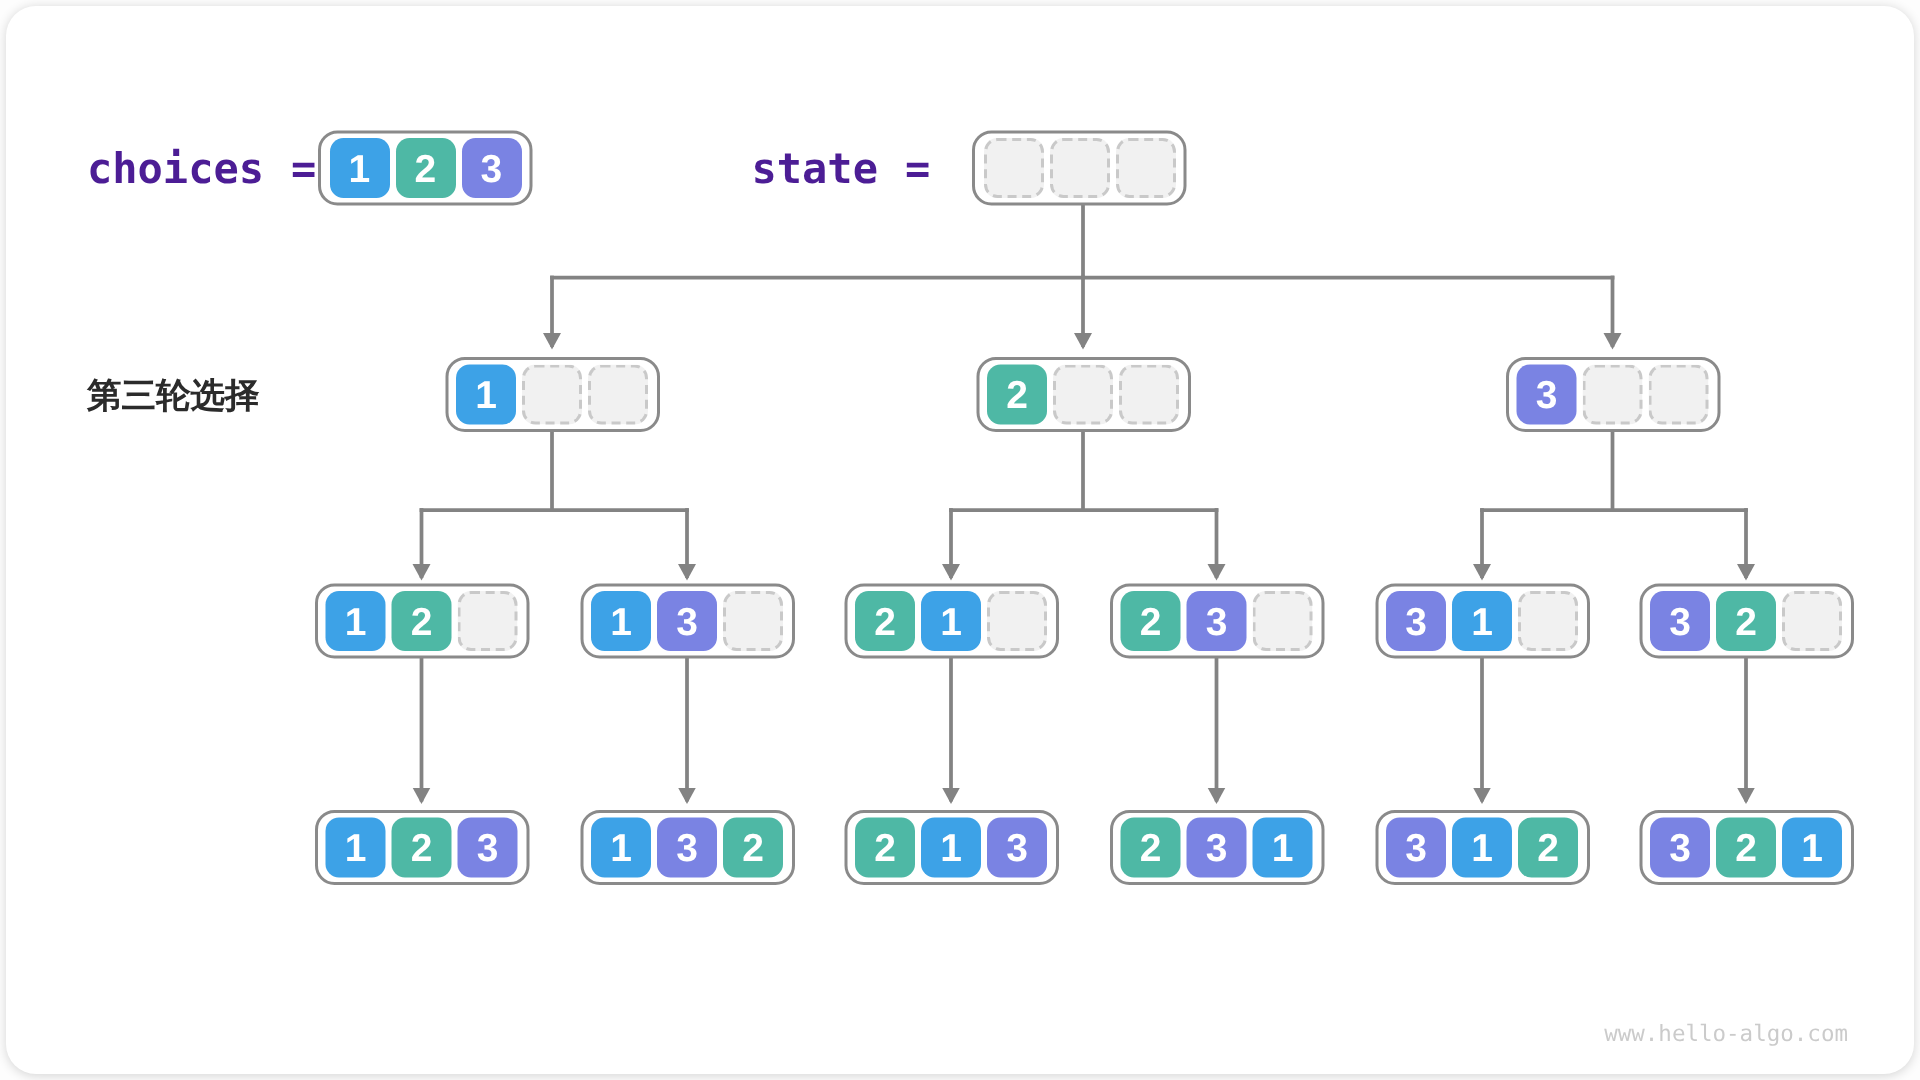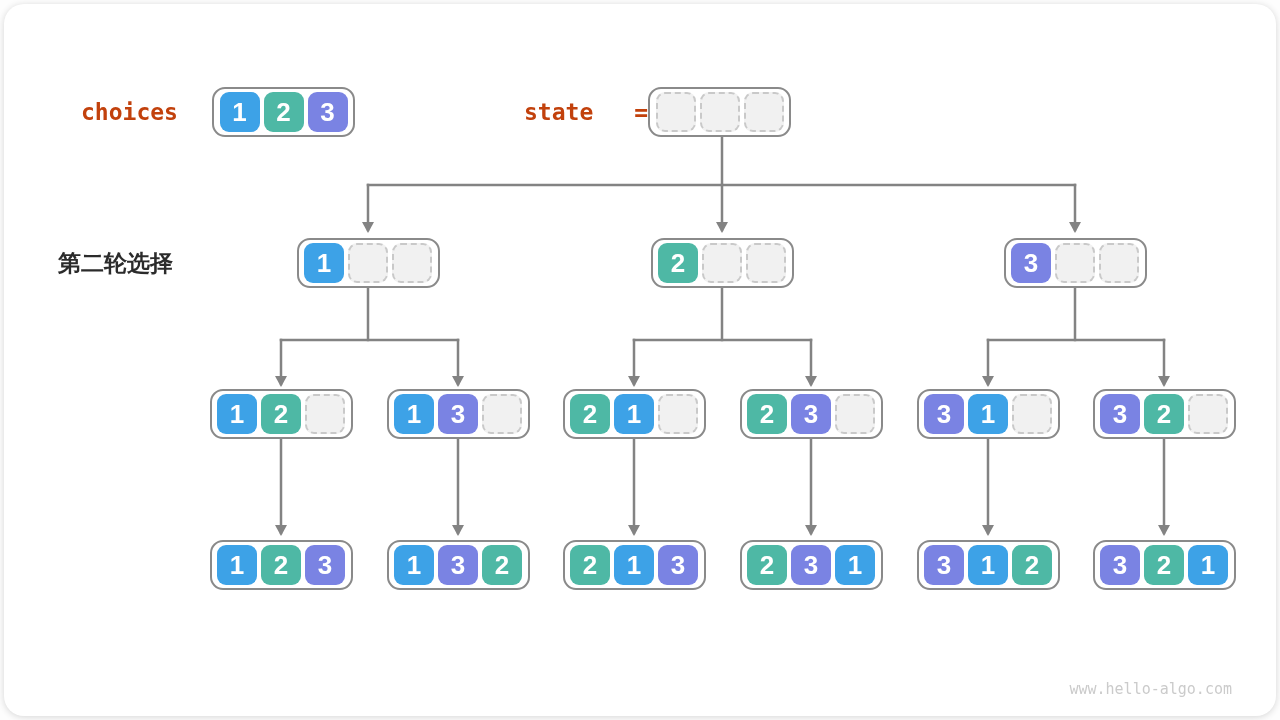--- a/index.html
+++ b/index.html
@@ -4,21 +4,21 @@
 <style>
   html,body{margin:0;padding:0;background:#fdfdfd;width:1280px;height:720px;overflow:hidden;
     font-family:"Liberation Sans", sans-serif;}
   .card{position:absolute;inset:4px;background:#ffffff;border-radius:20px;
     box-shadow:0 1px 7px rgba(0,0,0,.16);}
   .stage{position:absolute;left:0;top:0;width:1280px;height:720px;}
 
   #connectors{position:absolute;left:0;top:0;width:1280px;height:720px;}
   #connectors path{stroke:#838383;stroke-width:2.5;fill:none;stroke-linecap:square;}
 
-  .code{font-family:"DejaVu Sans Mono", monospace;font-weight:bold;color:#c2410c;font-size:23px;margin-left:23px;}
+  .code{font-family:"DejaVu Sans Mono", monospace;font-weight:bold;color:#4c1d95;font-size:28px;}
   .legend-label{position:absolute;top:87px;height:50px;display:flex;align-items:center;gap:18px;}
 
   .node{position:absolute;display:flex;align-items:center;gap:4px;
     padding:2px 5px;height:50px;width:143px;box-sizing:border-box;
     border:2.5px solid #8a8a8a;border-radius:13px;background:#ffffff;justify-content:center;}
   .slot{position:absolute;}
   .slot .node{position:static;}
   .cell{width:40px;height:40px;border-radius:9px;box-sizing:border-box;flex:0 0 auto;
     display:flex;align-items:center;justify-content:center;
     color:#ffffff;font-size:26px;font-weight:600;}
@@ -86,21 +86,21 @@
     <span class="code">=</span>
   </div>
   <div class="slot" id="state-slot" style="left:648px;top:87px">
       <div class="node">
         <div class="cell empty"></div>
         <div class="cell empty"></div>
         <div class="cell empty"></div>
       </div>
     </div>
 
-  <div class="row-label r1">第二轮选择</div>
+  <div class="row-label r1">第三轮选择</div>
 
   <div id="nodes-layer">
       <div class="node" style="left: 296.5px; top: 238px; position: absolute;">
         <div class="cell" style="background: rgb(61, 162, 231);">1</div>
         <div class="cell empty"></div>
         <div class="cell empty"></div>
       </div>
       <div class="node" style="left: 650.5px; top: 238px; position: absolute;">
         <div class="cell" style="background: rgb(78, 184, 165);">2</div>
         <div class="cell empty"></div>

